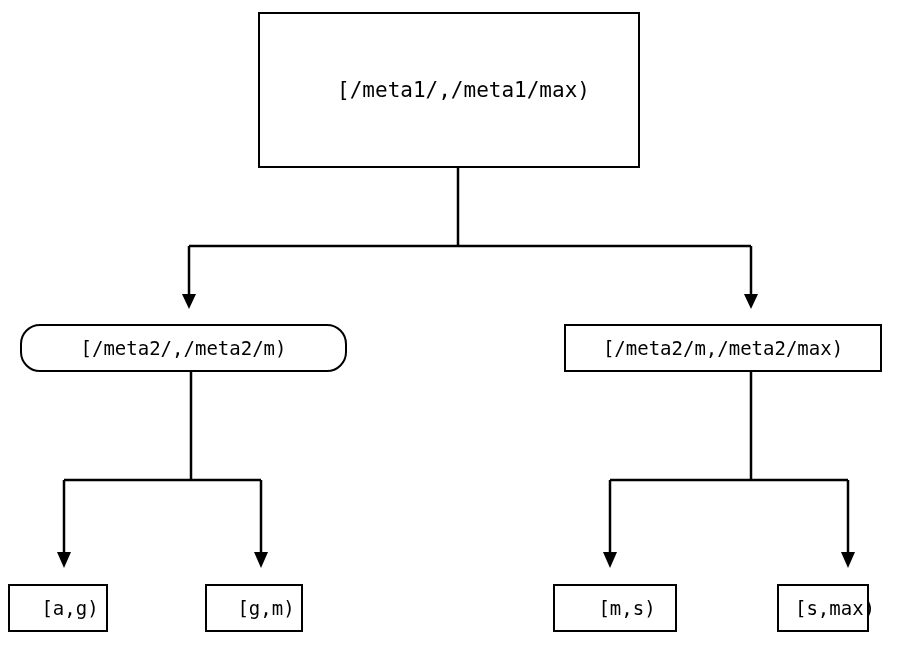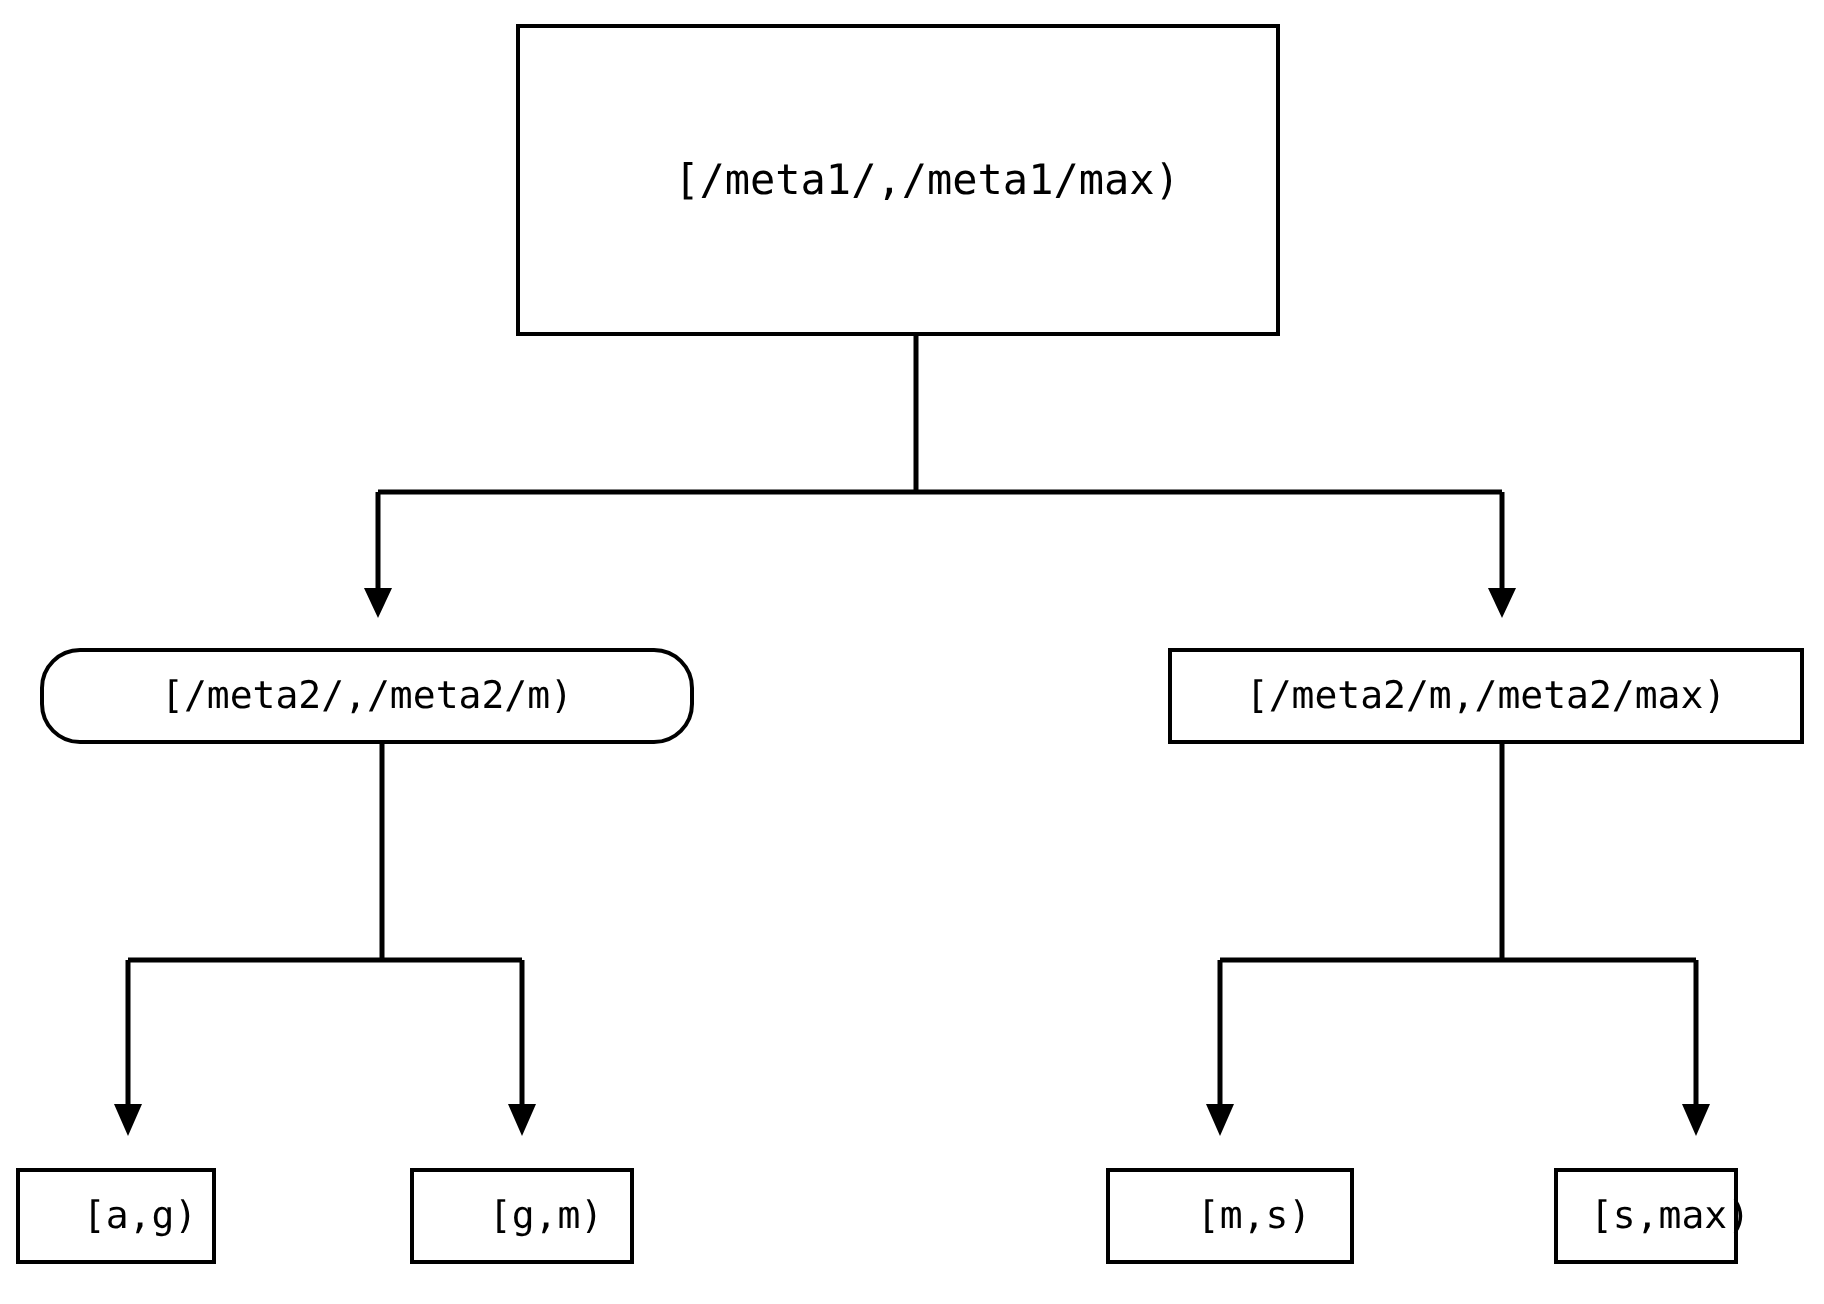--- a/index.html
+++ b/index.html
@@ -51,39 +51,39 @@
     margin-left: 29px;
   }
   .node-mid-left {
     left: 20px;
     top: 324px;
     width: 327px;
     height: 48px;
     border-radius: 20px;
   }
   .node-mid-right {
-    left: 584px;
+    left: 564px;
     top: 324px;
     width: 318px;
     height: 48px;
   }
   .node-mid-left .node-label,
   .node-mid-right .node-label {
     font-size: 19px;
   }
   .node-leaf {
     top: 584px;
     height: 48px;
     padding-left: 24px;
   }
   .node-leaf .node-label {
     font-size: 19px;
   }
   .leaf-ag   { left: 8px;   width: 100px; }
-  .leaf-gm   { left: 205px; width: 112px; }
+  .leaf-gm   { left: 205px; width: 98px; }
   .leaf-ms   { left: 553px; width: 124px; }
   .leaf-smax { left: 777px; width: 92px; }
 </style>
 </head>
 <body>
 
 <div id="diagram-root">
 
   <svg id="connector-layer" width="912" height="652" viewBox="0 0 912 652" xmlns="http://www.w3.org/2000/svg">
 

